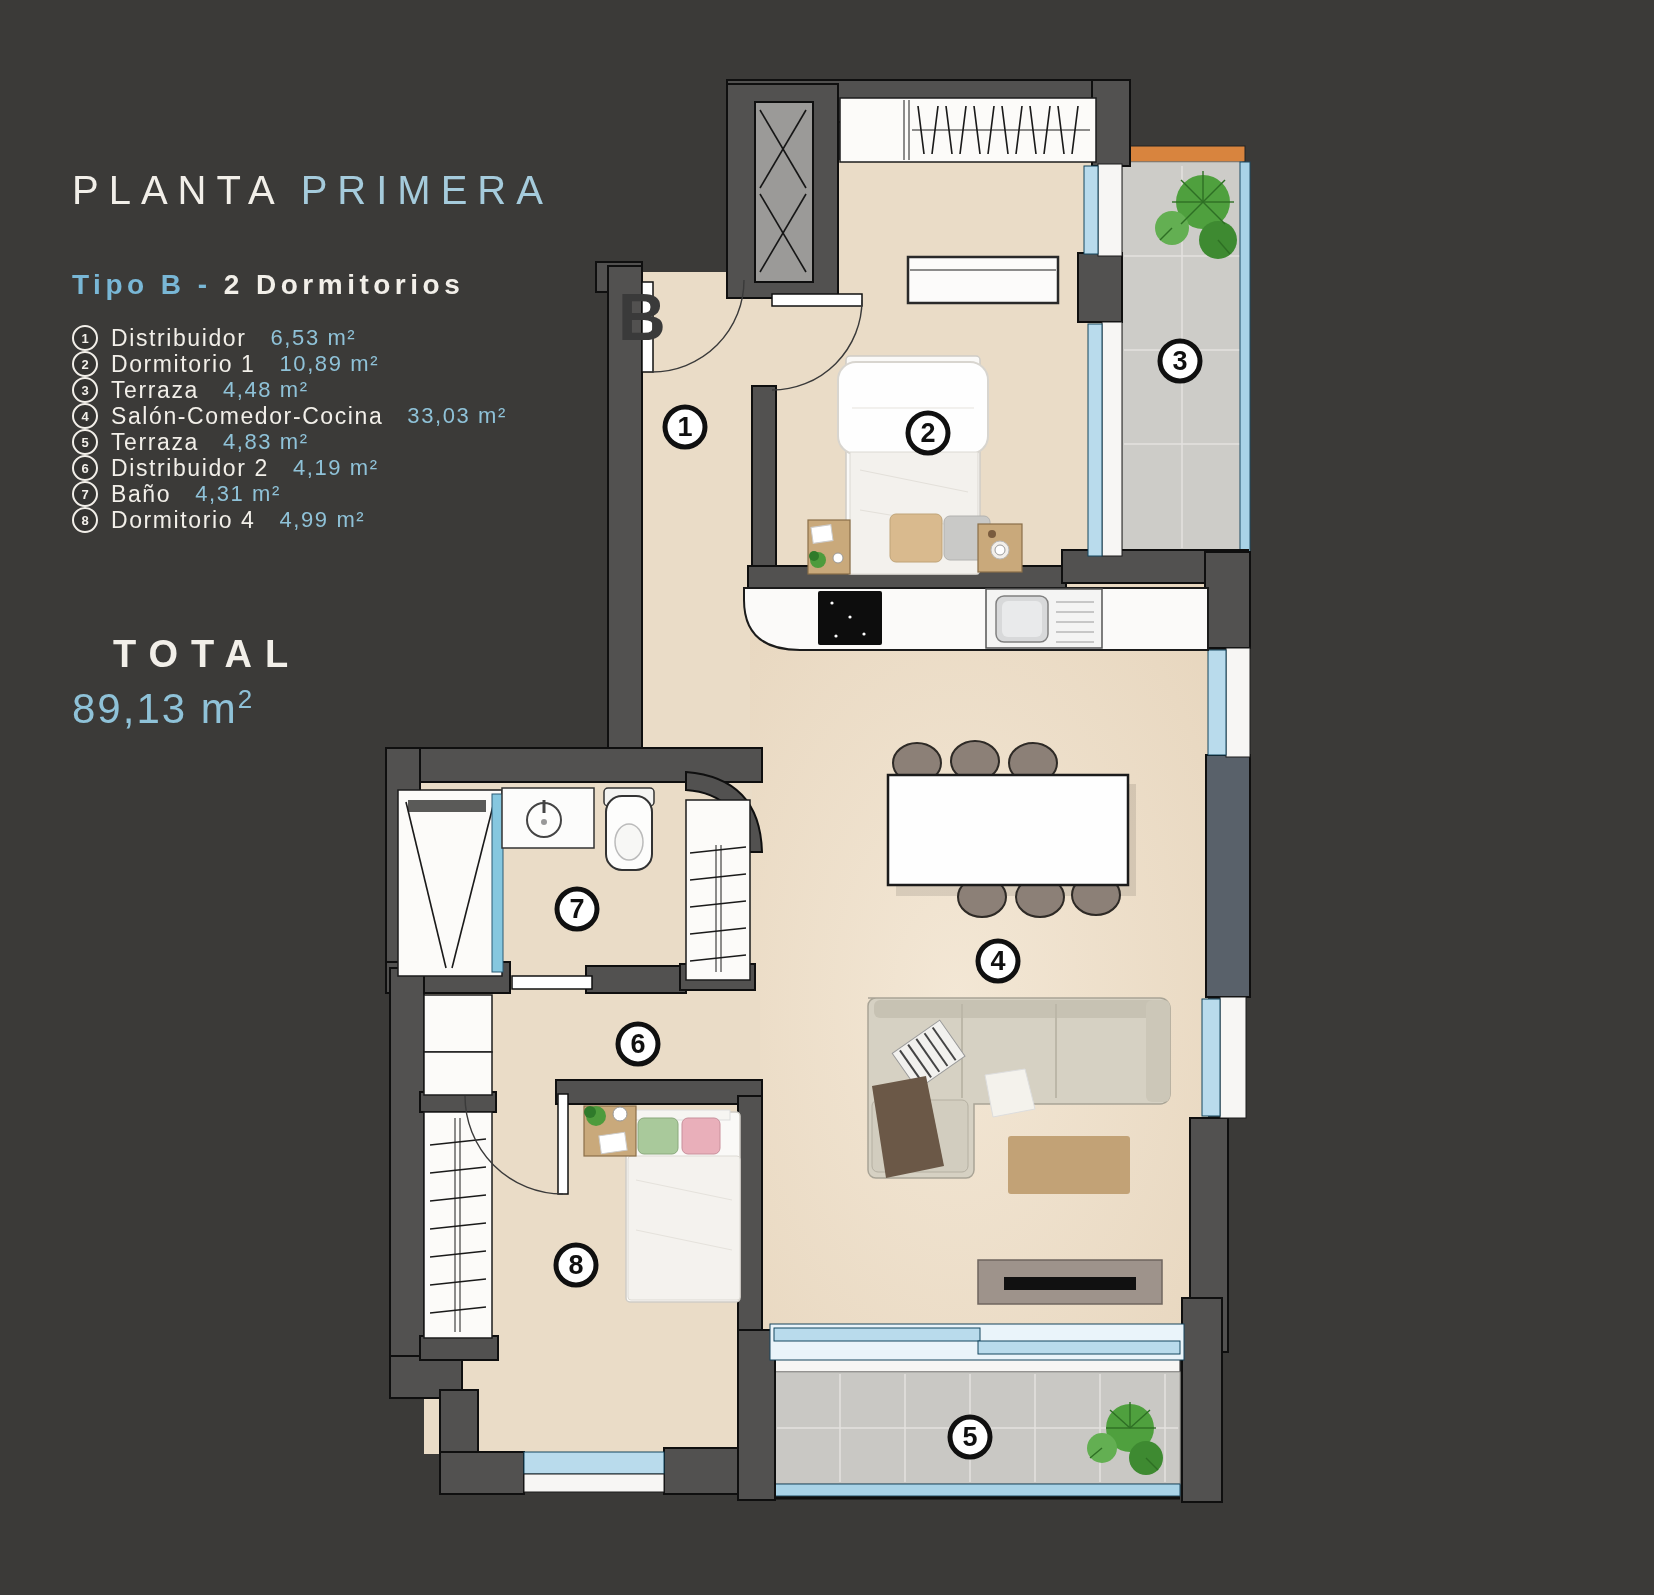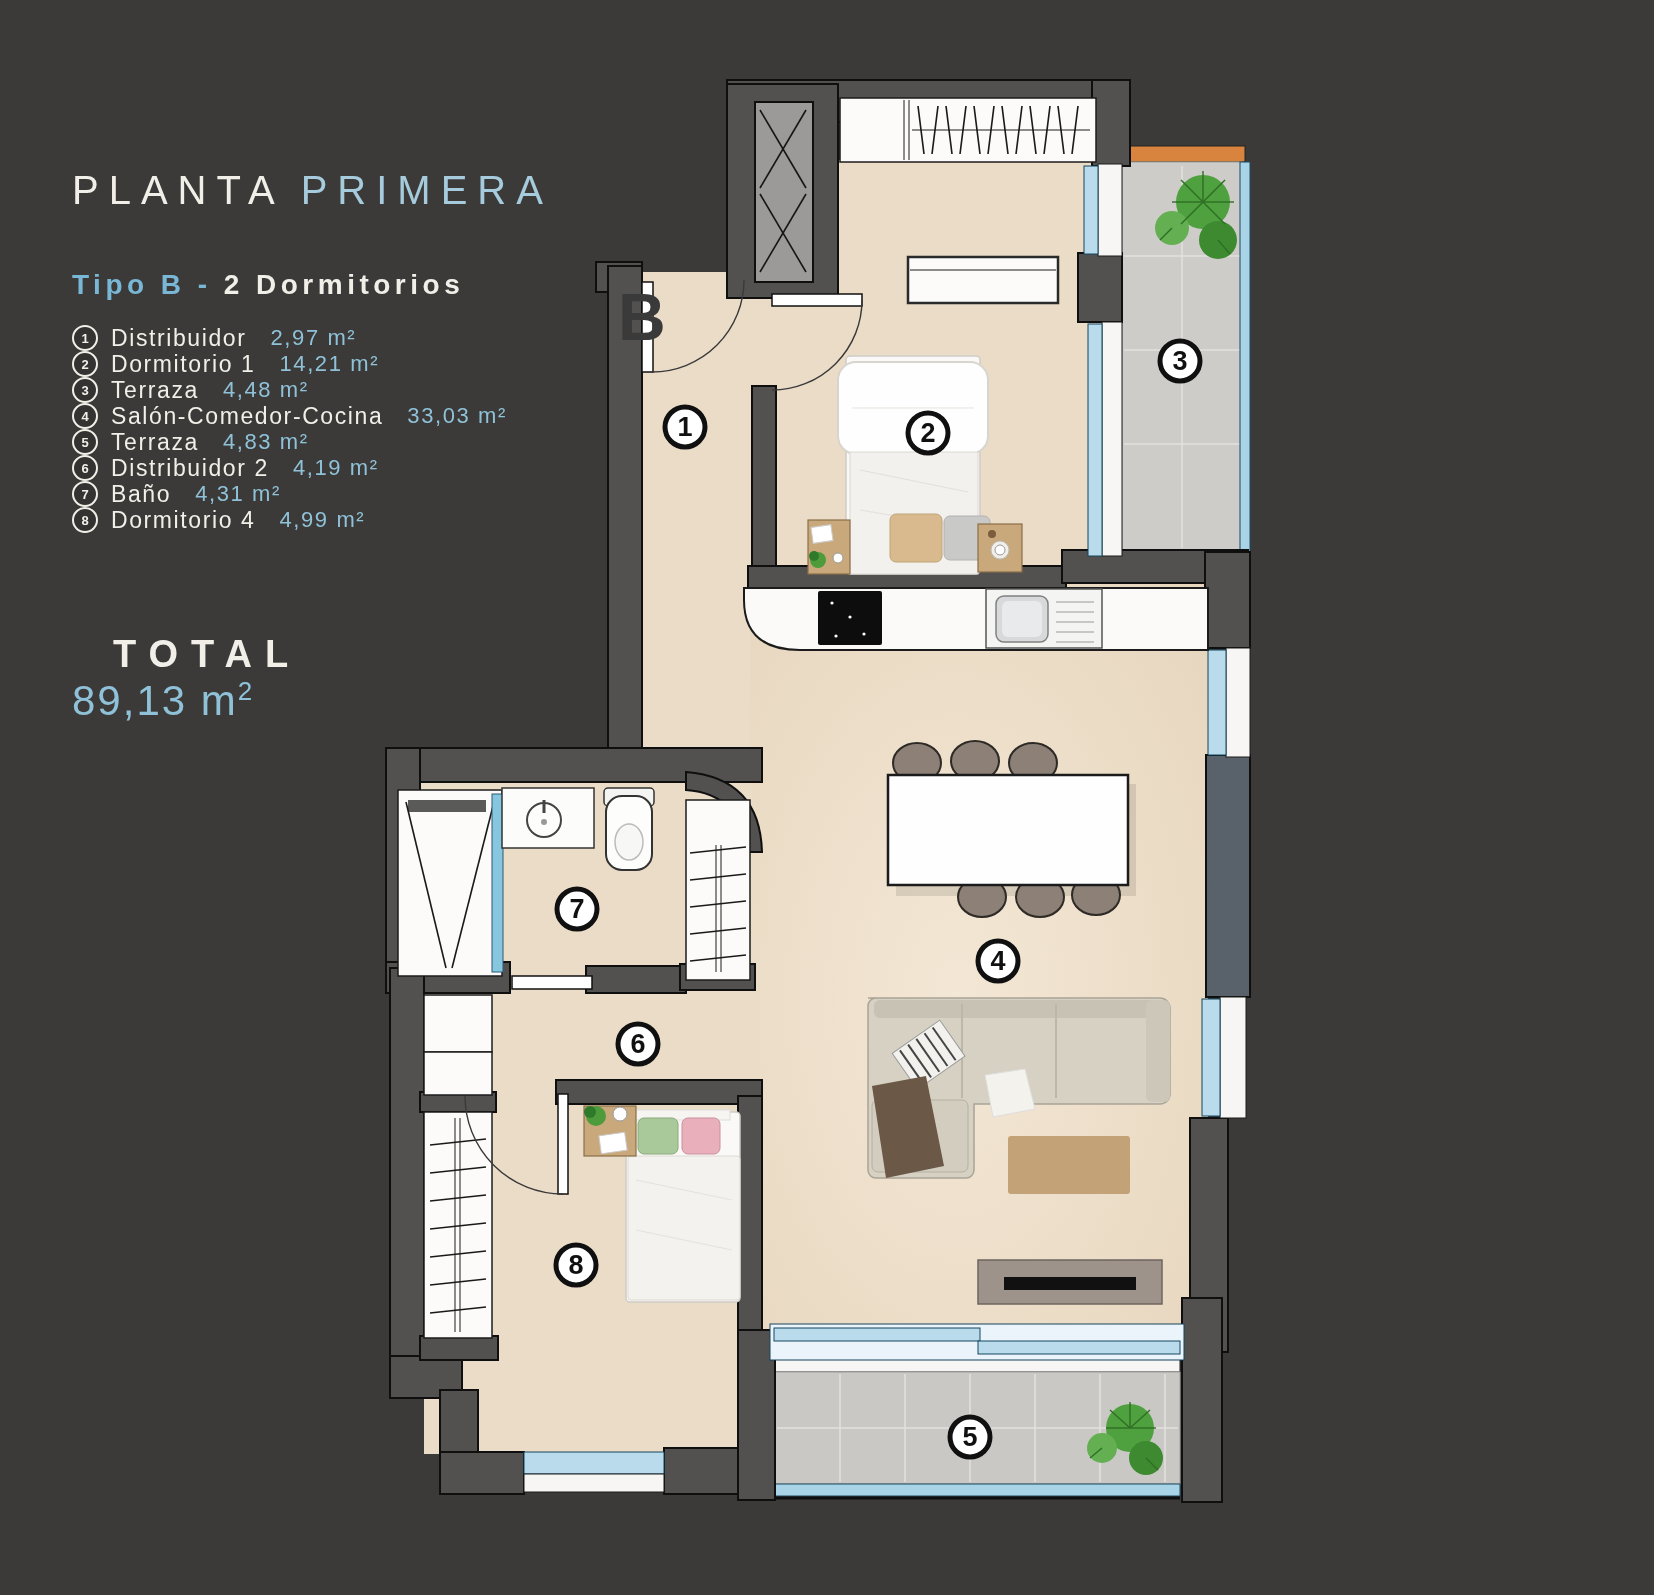--- a/index.html
+++ b/index.html
@@ -16,21 +16,21 @@
   .subtitle .s2{color:#F2EFE9;margin-left:12px;}
   .rooms{list-style:none;margin:24px 0 0 0;padding:0;font-size:23px;letter-spacing:1.6px;}
   .rooms li{display:flex;align-items:center;height:26px;white-space:nowrap;}
   .bullet{width:22px;height:22px;border-radius:50%;background:#343331;border:2px solid #F2EFE9;
           color:#F2EFE9;font-size:13px;font-weight:700;display:flex;align-items:center;
           justify-content:center;margin-right:13px;flex:0 0 auto;letter-spacing:0;}
   .room-label{color:#F2EFE9;text-align:right;}
   .room-area{color:#8FC2D8;margin-left:24px;font-size:22px;}
   .total-block{margin-top:100px;}
   .total-label{font-size:38px;font-weight:700;letter-spacing:13px;color:#F2EFE9;margin-left:41px;}
-  .total-value{font-size:42px;color:#8FC2D8;letter-spacing:2px;}
+  .total-value{font-size:42px;color:#8FC2D8;margin-top:8px;letter-spacing:2px;}
   .total-value sup{font-size:26px;}
 
   
   .wall{fill:#525150;stroke:#0F0F0F;stroke-width:2;}
   .wall-b{fill:#59616A;stroke:#0F0F0F;stroke-width:2;}
   .floor{fill:#EADCC7;}
   .floor-g{fill:url(#floorGlow);}
   .tile3{fill:#CDCCC8;stroke:#9e9d99;stroke-width:1;}
   .tile5{fill:#C9C8C4;stroke:#9e9d99;stroke-width:1;}
   .grout{stroke:#E3E2DF;stroke-width:1.5;}
@@ -58,26 +58,26 @@
       <span>PLANTA</span><span class="t2">PRIMERA</span>
     </div>
     <div class="subtitle">
       <span class="s1">Tipo B -</span><span class="s2">2 Dormitorios</span>
     </div>
 
     <ul class="rooms">
       <li>
         <span class="bullet">1</span>
         <span class="room-label">Distribuidor</span>
-        <span class="room-area">2,97 m²</span>
+        <span class="room-area">6,53 m²</span>
       </li>
       <li>
         <span class="bullet">2</span>
         <span class="room-label">Dormitorio 1</span>
-        <span class="room-area">14,21 m²</span>
+        <span class="room-area">10,89 m²</span>
       </li>
       <li>
         <span class="bullet">3</span>
         <span class="room-label">Terraza</span>
         <span class="room-area">4,48 m²</span>
       </li>
       <li>
         <span class="bullet">4</span>
         <span class="room-label">Salón-Comedor-Cocina</span>
         <span class="room-area">33,03 m²</span>

